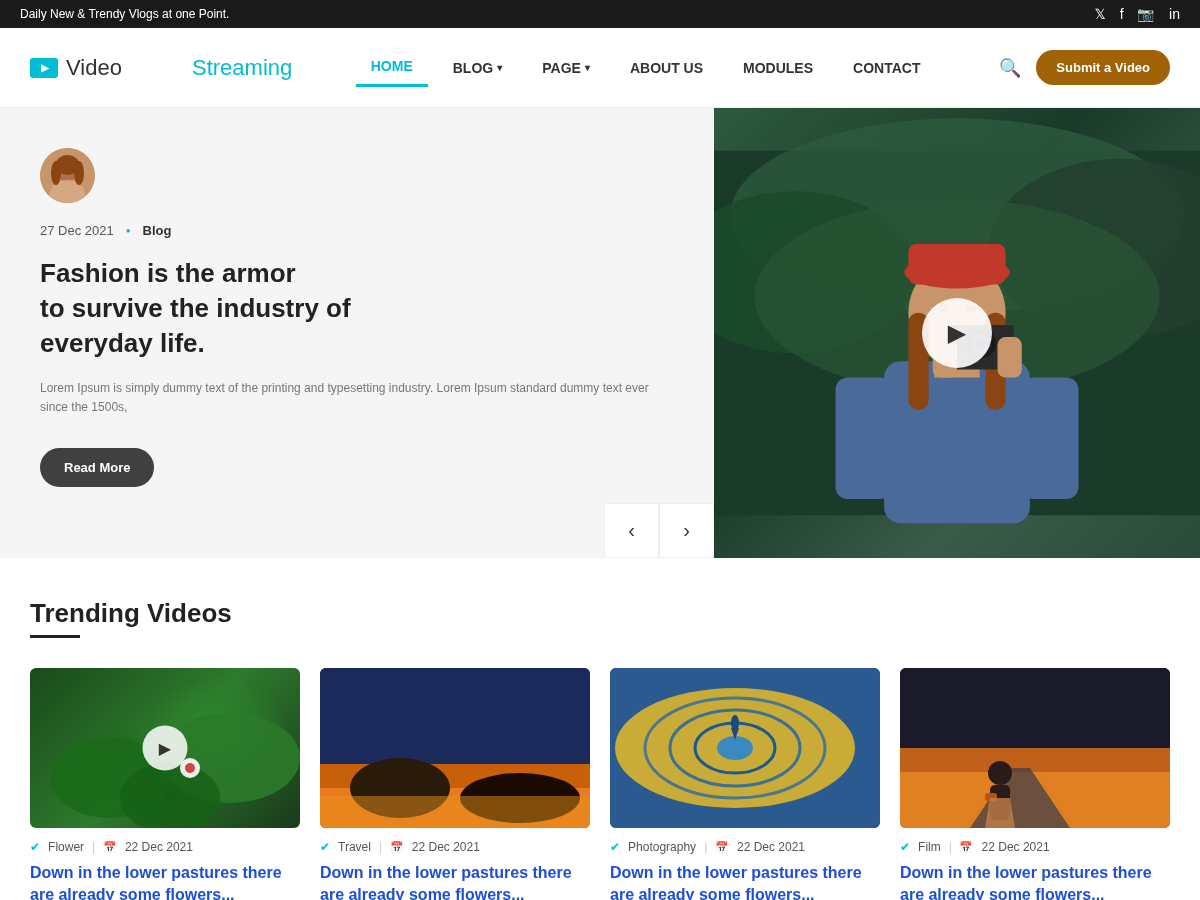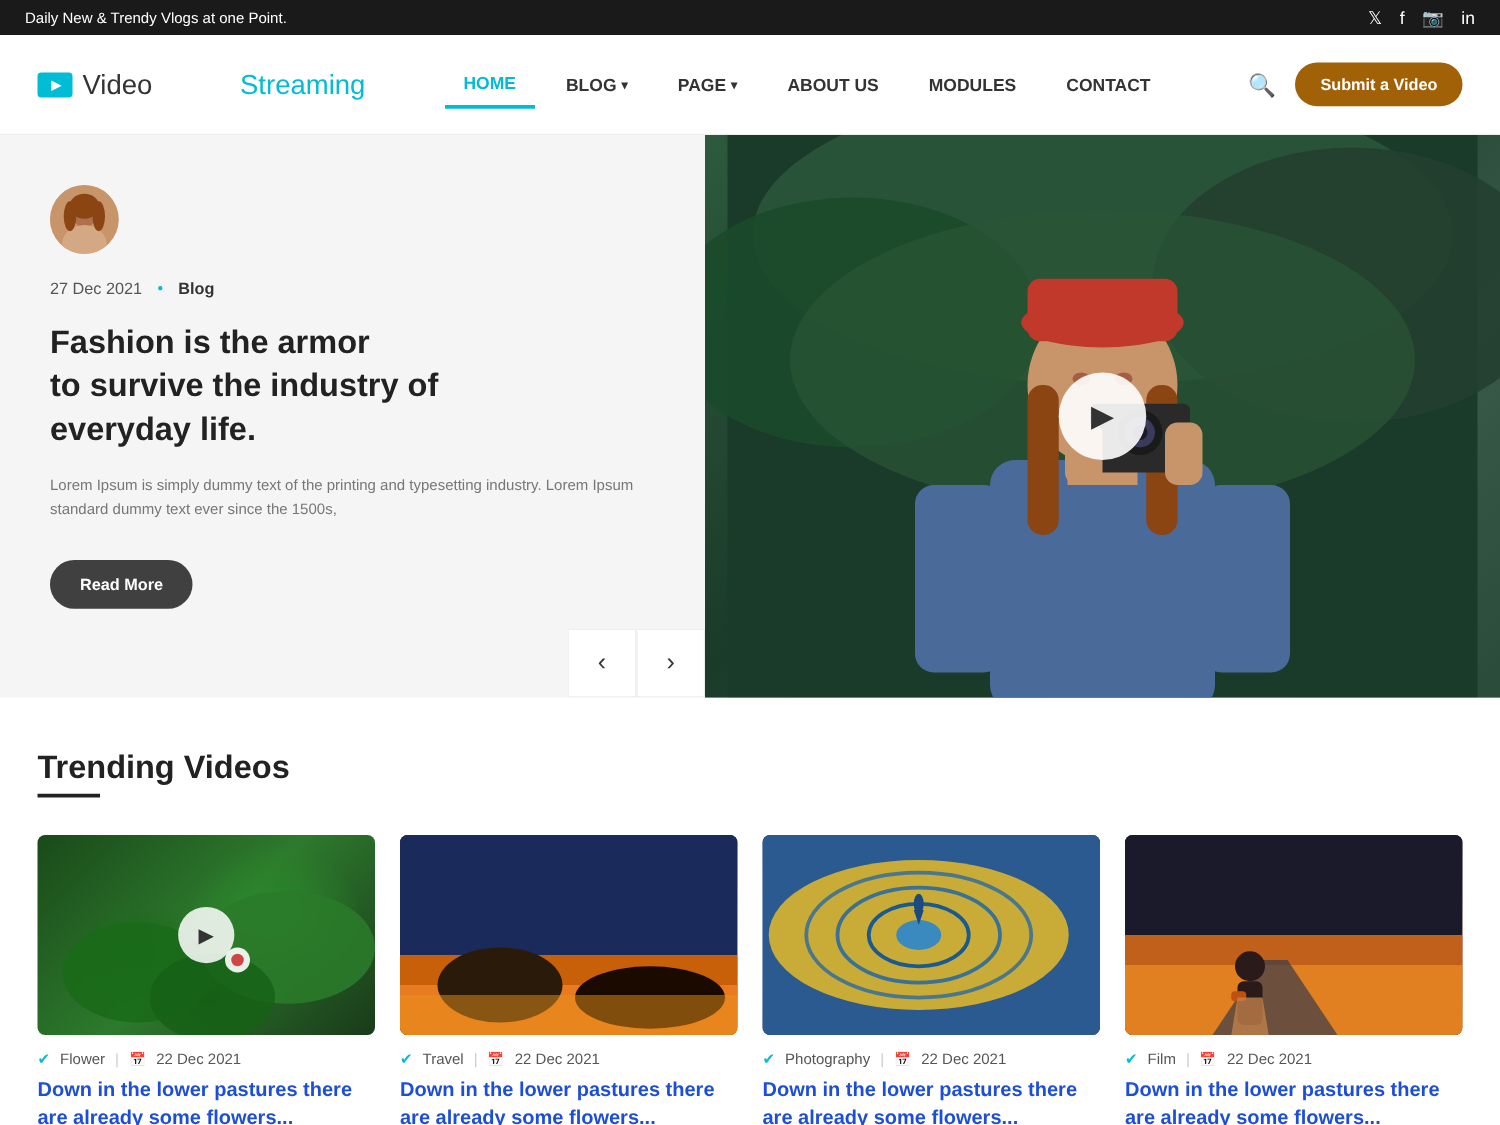--- a/index.html
+++ b/index.html
@@ -79,21 +79,21 @@
     }
 
     
     .main-content {
       display: flex;
       min-height: 450px;
     }
 
     
     .left-panel {
-      width: 564px;
+      width: 714px;
       background: #f5f5f5;
       padding: 40px 40px;
       position: relative;
       display: flex;
       flex-direction: column;
       justify-content: flex-start;
     }
     .author-avatar {
       width: 55px; height: 55px;
       border-radius: 50%;

